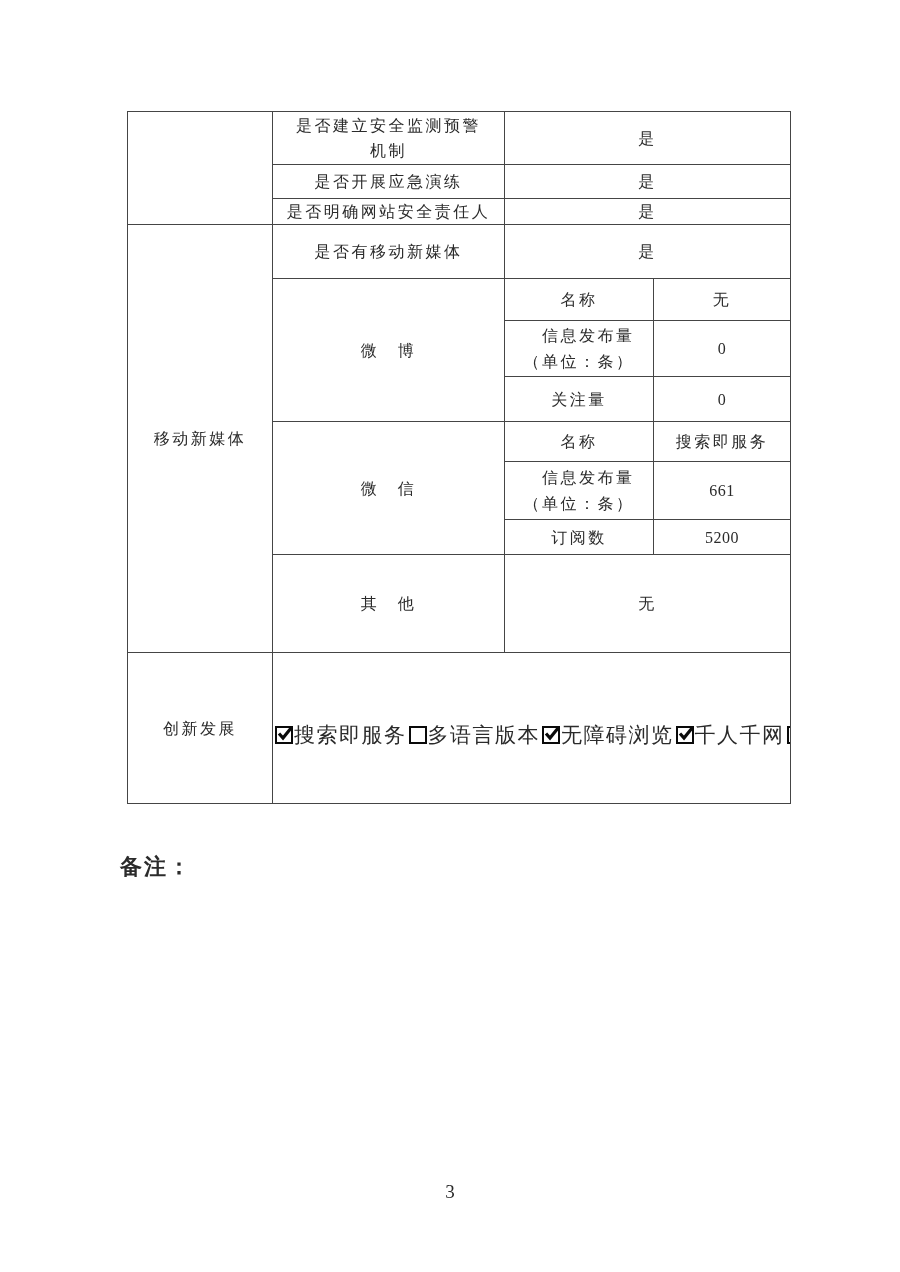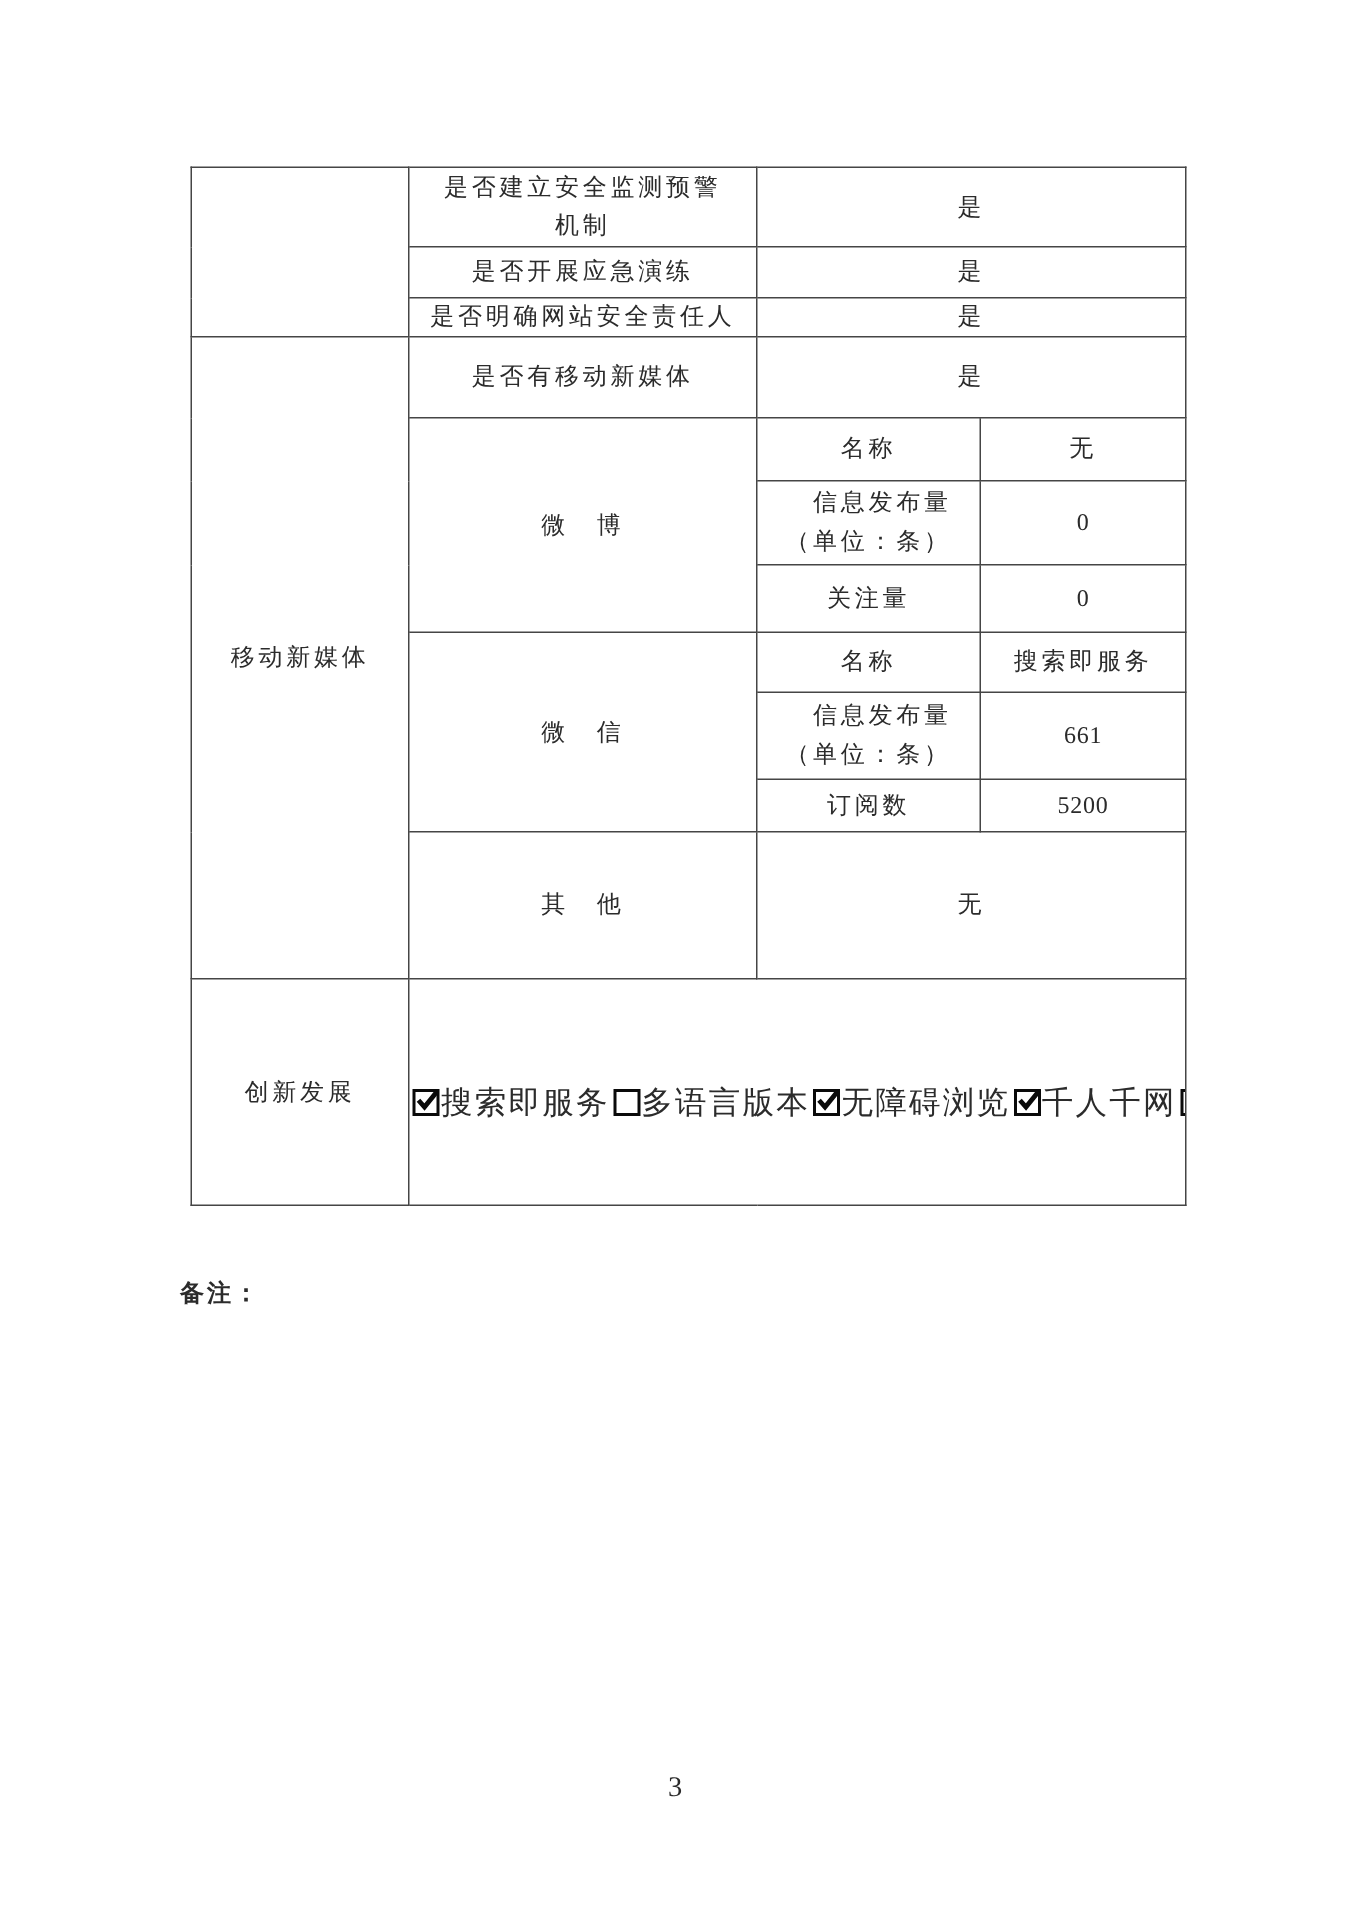--- a/index.html
+++ b/index.html
@@ -24,21 +24,21 @@
   .cb-line{white-space:nowrap;font-size:21px;letter-spacing:1.5px;position:relative;top:-7px;margin-top:28px;}
   .cb-item{display:inline;}
   .cb-box{
     display:inline-block;width:14px;height:14px;border:2px solid #0a0a0a;
     vertical-align:-2px;position:relative;margin:0 1px 0 2px;background:#fff;
   }
   .cb-box svg{display:none;position:absolute;left:-1px;top:-4px;width:18px;height:18px;}
   .cb-box[data-checked="true"] svg{display:block;}
   .notes{
     position:absolute;left:120px;top:852px;
-    font-weight:bold;font-size:16px;letter-spacing:2px;
+    font-weight:bold;font-size:22px;letter-spacing:2px;
   }
   .pagenum{
     position:absolute;left:0;top:1181px;width:900px;text-align:center;
     font-size:19px;
   }
 </style>
 </head>
 <body>
 
 <div class="page">

